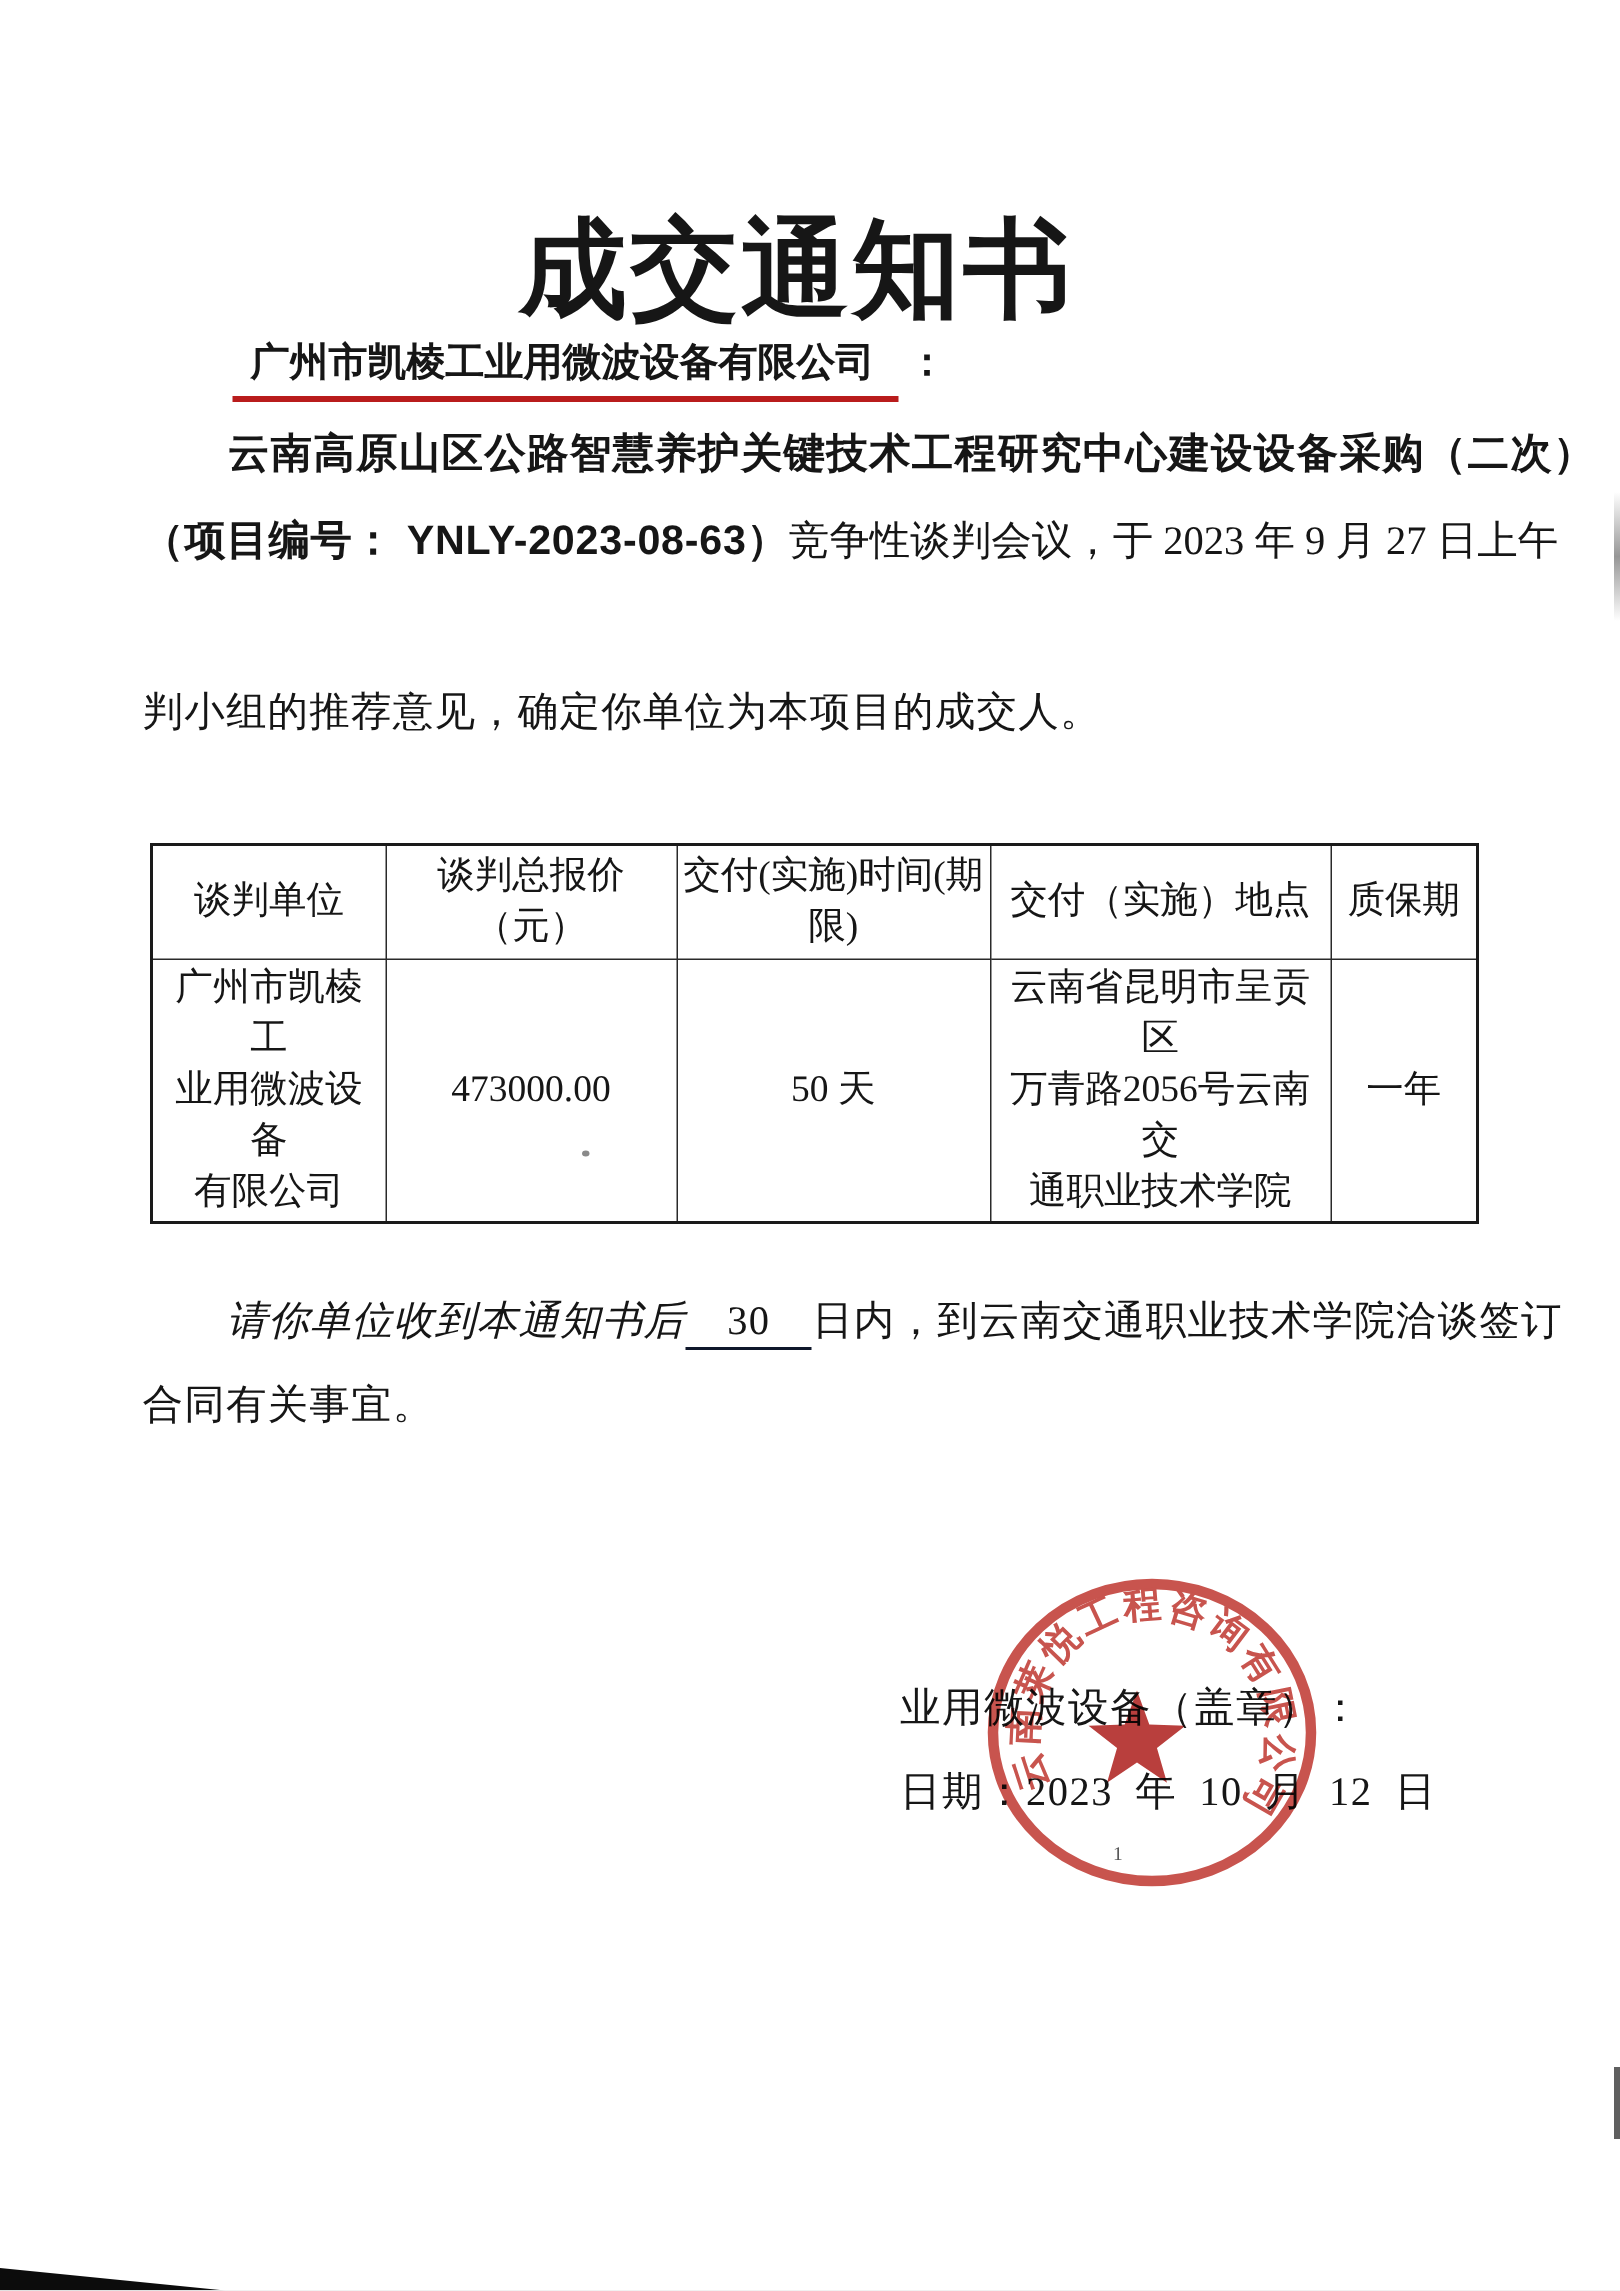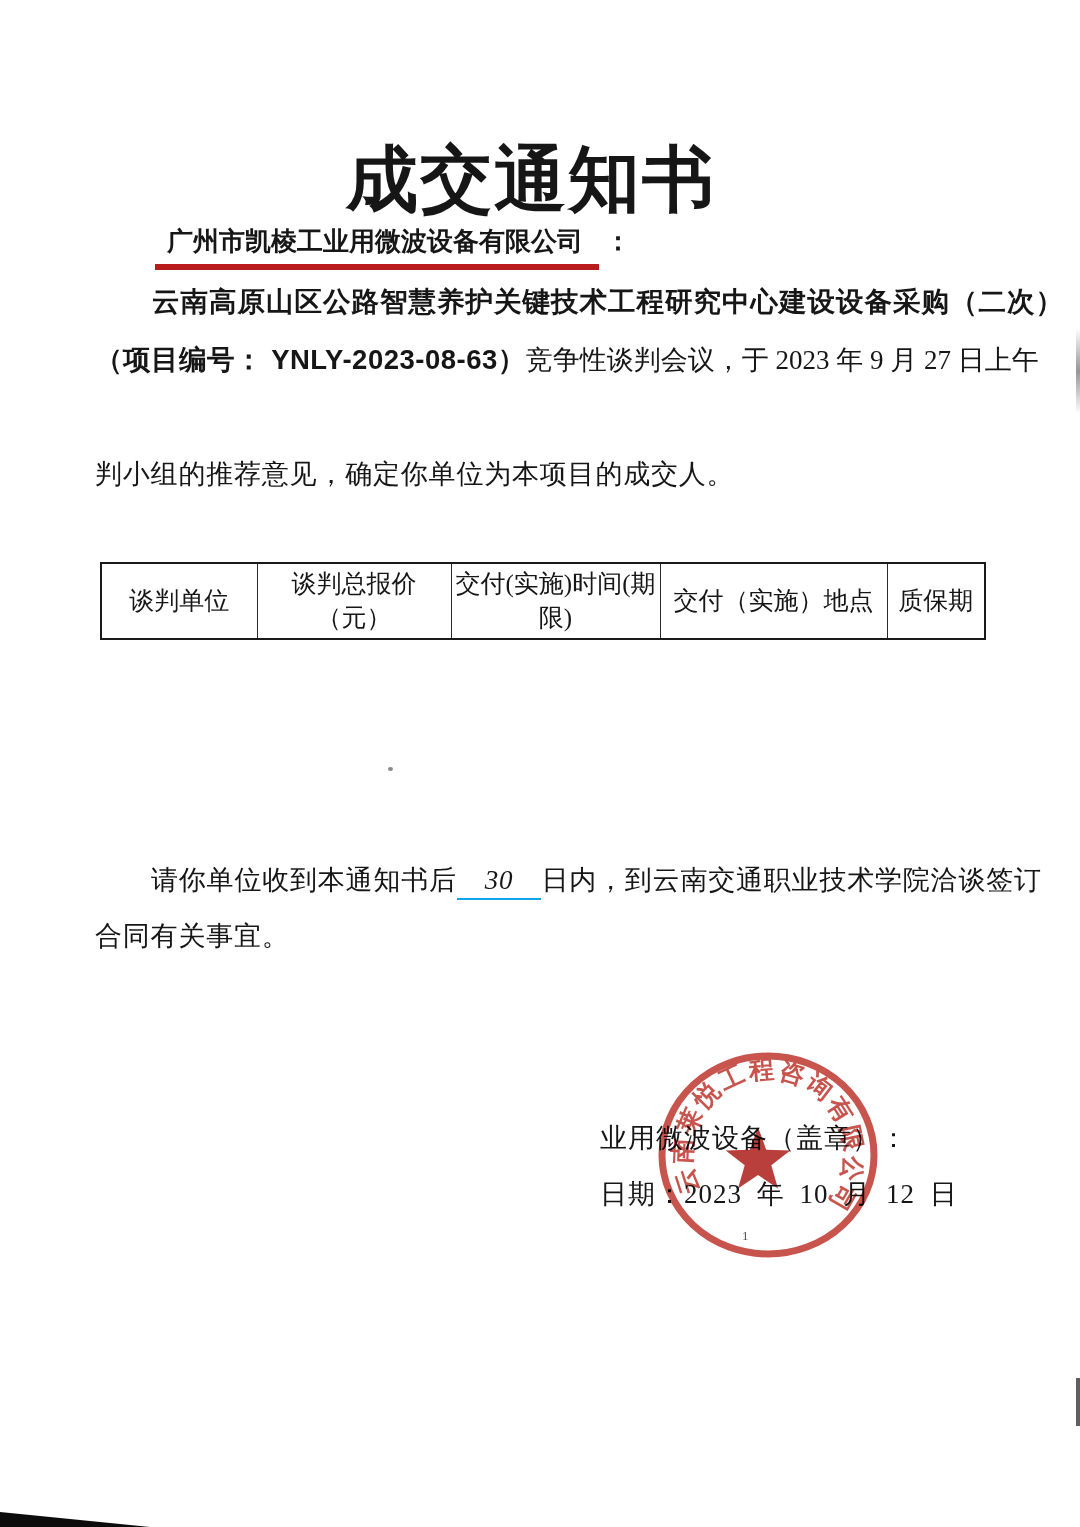--- a/index.html
+++ b/index.html
@@ -10,21 +10,21 @@
   }
   .hei{font-family:"Liberation Sans","DejaVu Sans",sans-serif;font-weight:bold;}
   .abs{position:absolute;white-space:nowrap;}
 
   .doc-title{
     left:0;top:132px;width:1062px;text-align:center;
     font-size:72px;font-weight:bold;letter-spacing:2px;
     font-family:"Liberation Serif","DejaVu Serif",serif;
   }
   .addressee{left:155px;top:224px;font-size:26px;}
-  .addressee .uline{border-bottom:6px solid #b91c1c;padding:0 16px 5px 12px;display:inline-block;}
+  .addressee .uline{border-bottom:4px solid #b91c1c;padding:0 16px 5px 12px;display:inline-block;}
   .addressee .colon{margin-left:6px;}
 
   .bodyline{font-size:27px;text-align:right;}
   .p1l1{left:152px;top:284px;font-size:27.5px;letter-spacing:1px;}
   .p1l2{left:95px;top:342px;}
   .p1l3{left:95px;top:399px;letter-spacing:0.8px;}
   .p1l4{left:95px;top:456px;letter-spacing:0.8px;}
   .p1l2 .proj{font-size:27.5px;letter-spacing:0.5px;}
 
   table.offer{
@@ -34,22 +34,22 @@
   }
   table.offer td{
     border:1px solid #2a2a2a;text-align:center;vertical-align:middle;
     font-size:25px;line-height:34px;white-space:pre-line;padding:2px 4px;
   }
   tr.hdr{height:76px;padding-left:34px;}
   tr.bodyrow{height:140px;}
 
   .p2l1{left:95px;top:862px;letter-spacing:0.8px;}
   .p2l2{left:95px;top:918px;letter-spacing:0.8px;}
-  .p2l1 .indent{padding-left:56px;}
-  .days-uline{border-bottom:2px solid #0ea5e9;padding:0 28px 3px 28px;font-style:italic;}
+  .p2l1 .indent{padding-left:56px;font-style:italic;}
+  .days-uline{border-bottom:2px solid #0f172a;padding:0 28px 3px 28px;}
 
   .sig1{left:600px;top:1120px;font-size:27px;letter-spacing:1px;}
   .sig2{left:600px;top:1176px;font-size:27px;letter-spacing:1px;word-spacing:7px;}
 
   .stamp{position:absolute;left:654px;top:1048px;opacity:0.9;mix-blend-mode:multiply;}
   .stamp text{
     font-size:25px;font-weight:bold;text-anchor:middle;
     font-family:"Liberation Sans","DejaVu Sans",sans-serif;
   }
 
@@ -93,20 +93,31 @@
     <tbody>
         <tr class="hdr">
       <td>谈判单位</td>
       <td>谈判总报价
 （元）</td>
       <td>交付(实施)时间(期
 限)</td>
       <td>交付（实施）地点</td>
       <td>质保期</td>
     </tr>
+    <tr class="bodyrow">
+      <td>广州市凯棱工
+业用微波设备
+有限公司</td>
+      <td>473000.00</td>
+      <td>50 天</td>
+      <td>云南省昆明市呈贡区
+万青路2056号云南交
+通职业技术学院</td>
+      <td>一年</td>
+    </tr>
   </tbody>
     </table>
 
   <div class="abs bodyline p2l1">
     <span class="indent">请你单位收到本通知书后</span><span class="days-uline"><span>30</span></span><span>日内，到云南交通职业技术学院洽谈签订</span>
   </div>
   <div class="abs bodyline p2l2">合同有关事宜。</div>
 
   <div class="abs sig1">业用微波设备（盖章）：</div>
   <div class="abs sig2">日期：2023 年 10 月 12 日</div>

